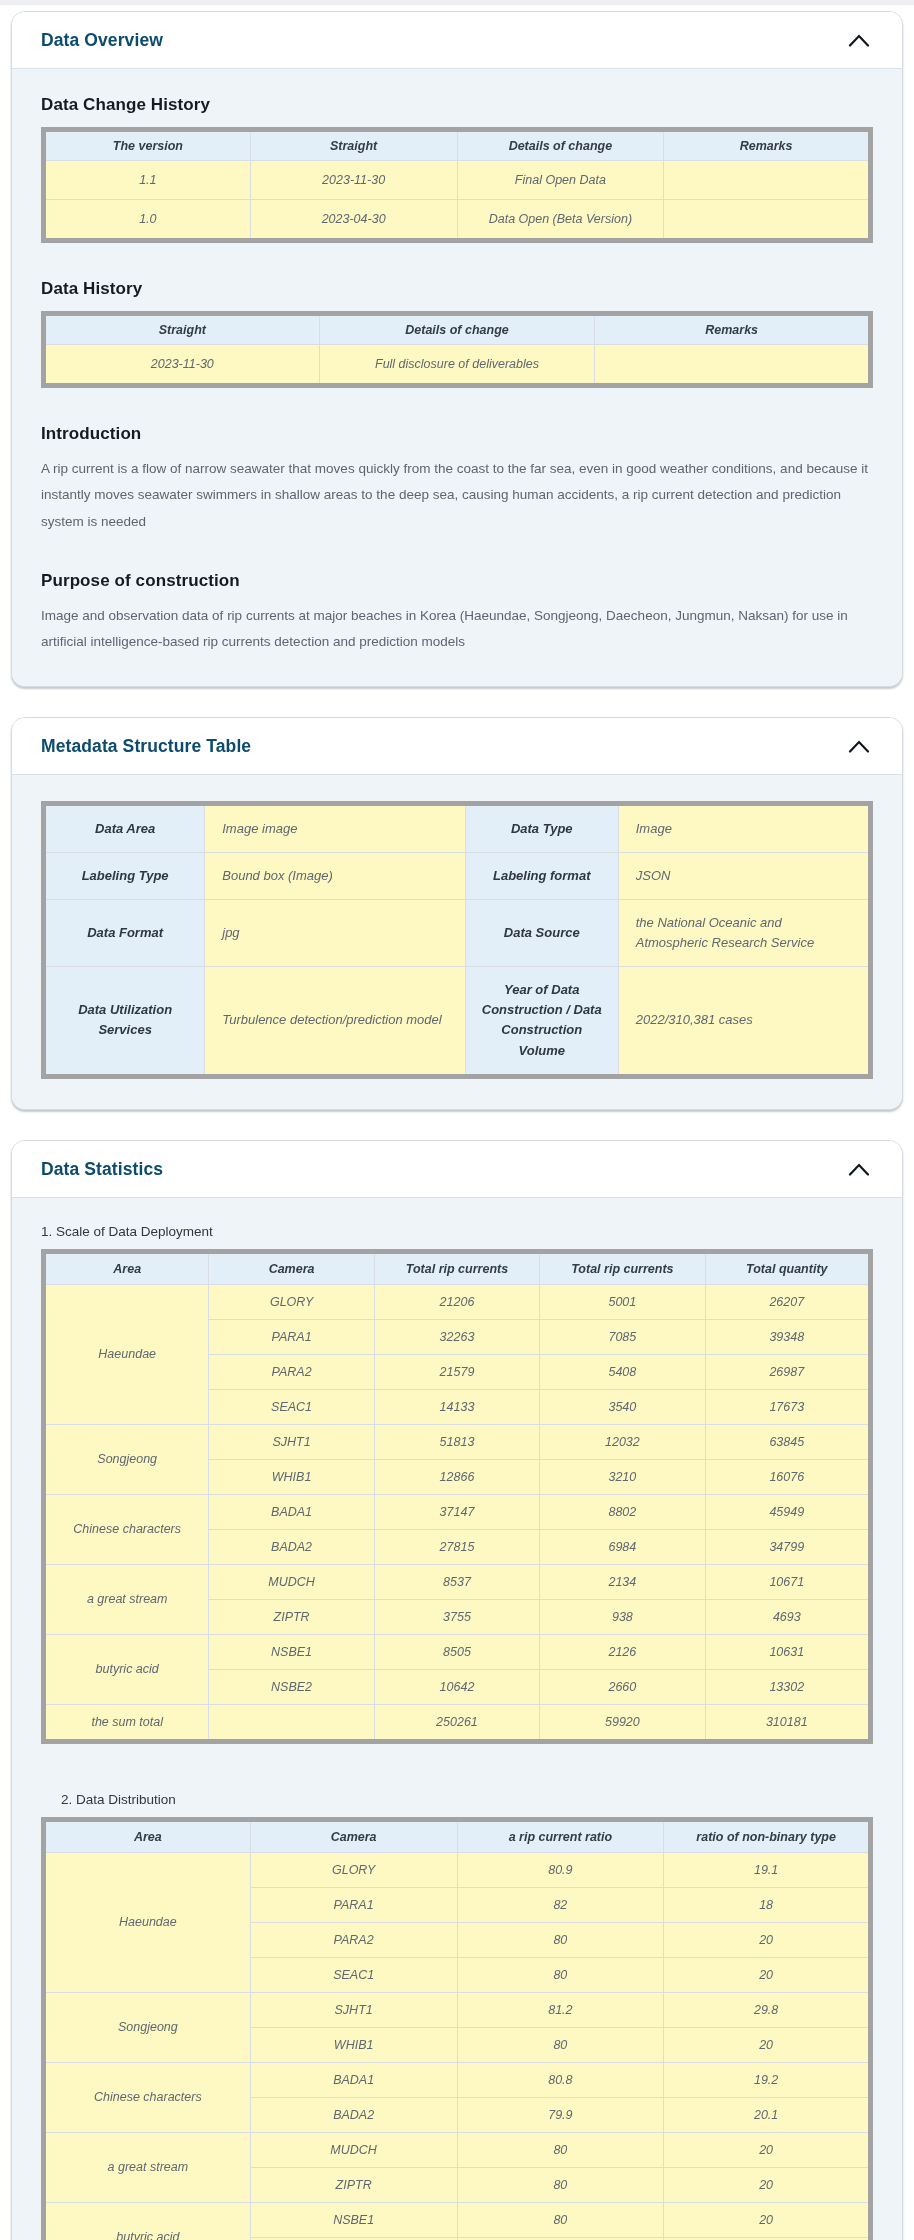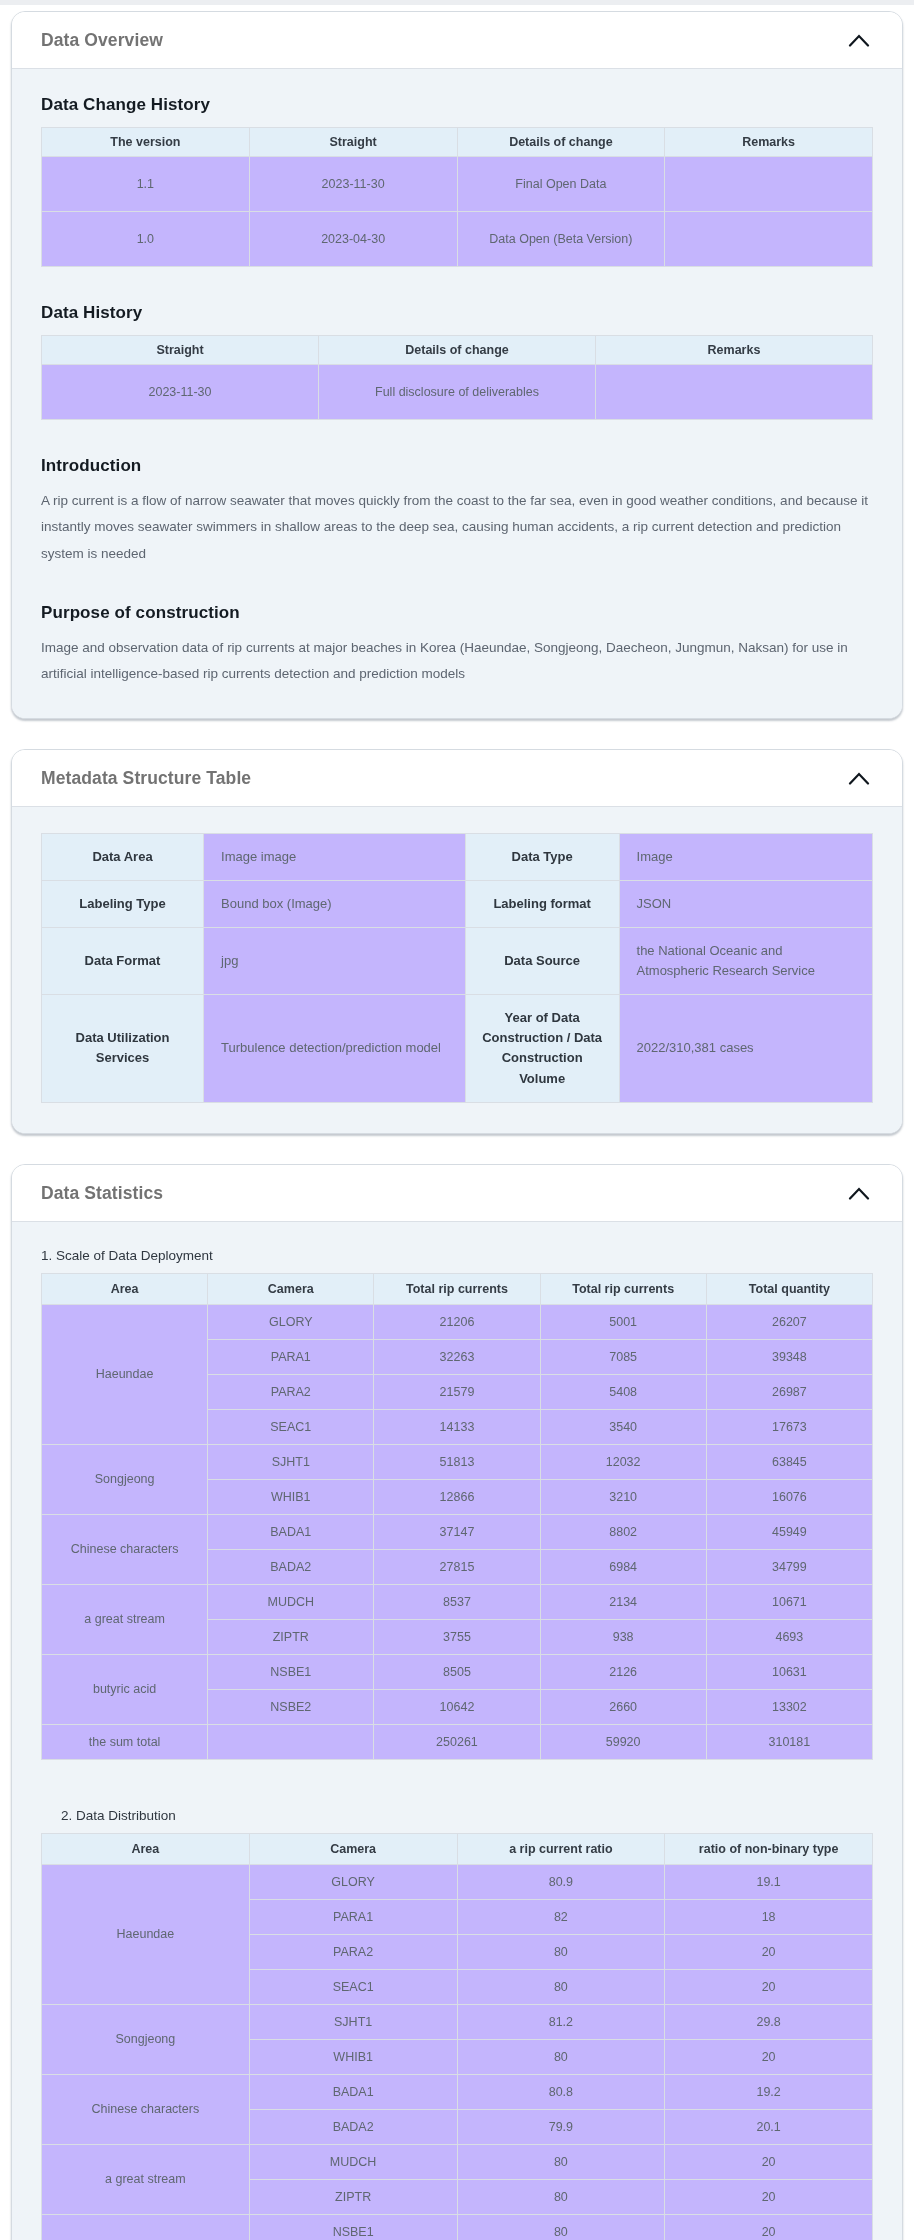--- a/index.html
+++ b/index.html
@@ -21,48 +21,49 @@
   }
   .panel + .panel { margin-top: 30px; }
 
   .panel-header {
     display:flex; align-items:center; justify-content:space-between;
     padding: 18px 26px 17px 29px;
     background:#ffffff;
     border-bottom:1px solid #dbe0e6;
     cursor:pointer;
   }
-  .panel-title { font-size:17.5px; font-weight:700; color:#737373; letter-spacing:.1px; }
+  .panel-title { font-size:17.5px; font-weight:700; color:#0c4a6e; letter-spacing:.1px; }
   .chev { flex:0 0 auto; margin-right:6px; }
 
   .panel-body {
     background:#eff4f8;
     padding: 26px 29px 30px 29px;
   }
 
   .sec-h { font-size:17px; font-weight:700; color:#141b22; margin:36px 0 12px 0; letter-spacing:.1px; }
   .sec-h.first { margin-top:0; }
   .para { font-size:13.5px; color:#5d6570; line-height:1.95; }
 
   .sub-label { font-size:13.5px; color:#2f3740; margin:0 0 10px 0; }
   .sub-label.second { margin-top:48px;margin-left:20px; }
 
   table {
     width:100%;
     border-collapse:collapse;
     table-layout:fixed;
-    background:#c4b5fd;
-    border:1px solid #a3a3a3;
+    background:#fef9c3;
+    border:5px solid #a3a3a3;
+    font-style:italic;
   }
   th, td { border:1px solid #d9dee4; text-align:center; font-size:12.5px; word-wrap:break-word; }
   th { background:#e2eff8; color:#343c45; font-weight:700; }
   td { color:#5f6771; font-weight:400; }
 
   .tbl-basic th { padding:7px 8px; }
-  .tbl-basic td { padding:20px 8px;text-align:center; }
+  .tbl-basic td { padding:12px 8px;text-align:center; }
 
   .tbl-stats th { padding:8px 8px; }
   .tbl-stats td { padding:10px 8px; }
 
   .tbl-meta th { text-align:center; padding:13px 15px; color:#2f373f; font-size:13px; line-height:1.55; }
   .tbl-meta td { text-align:left; padding:13px 17px; font-size:13px; line-height:1.55; }
 </style>
 </head>
 <body>
 

